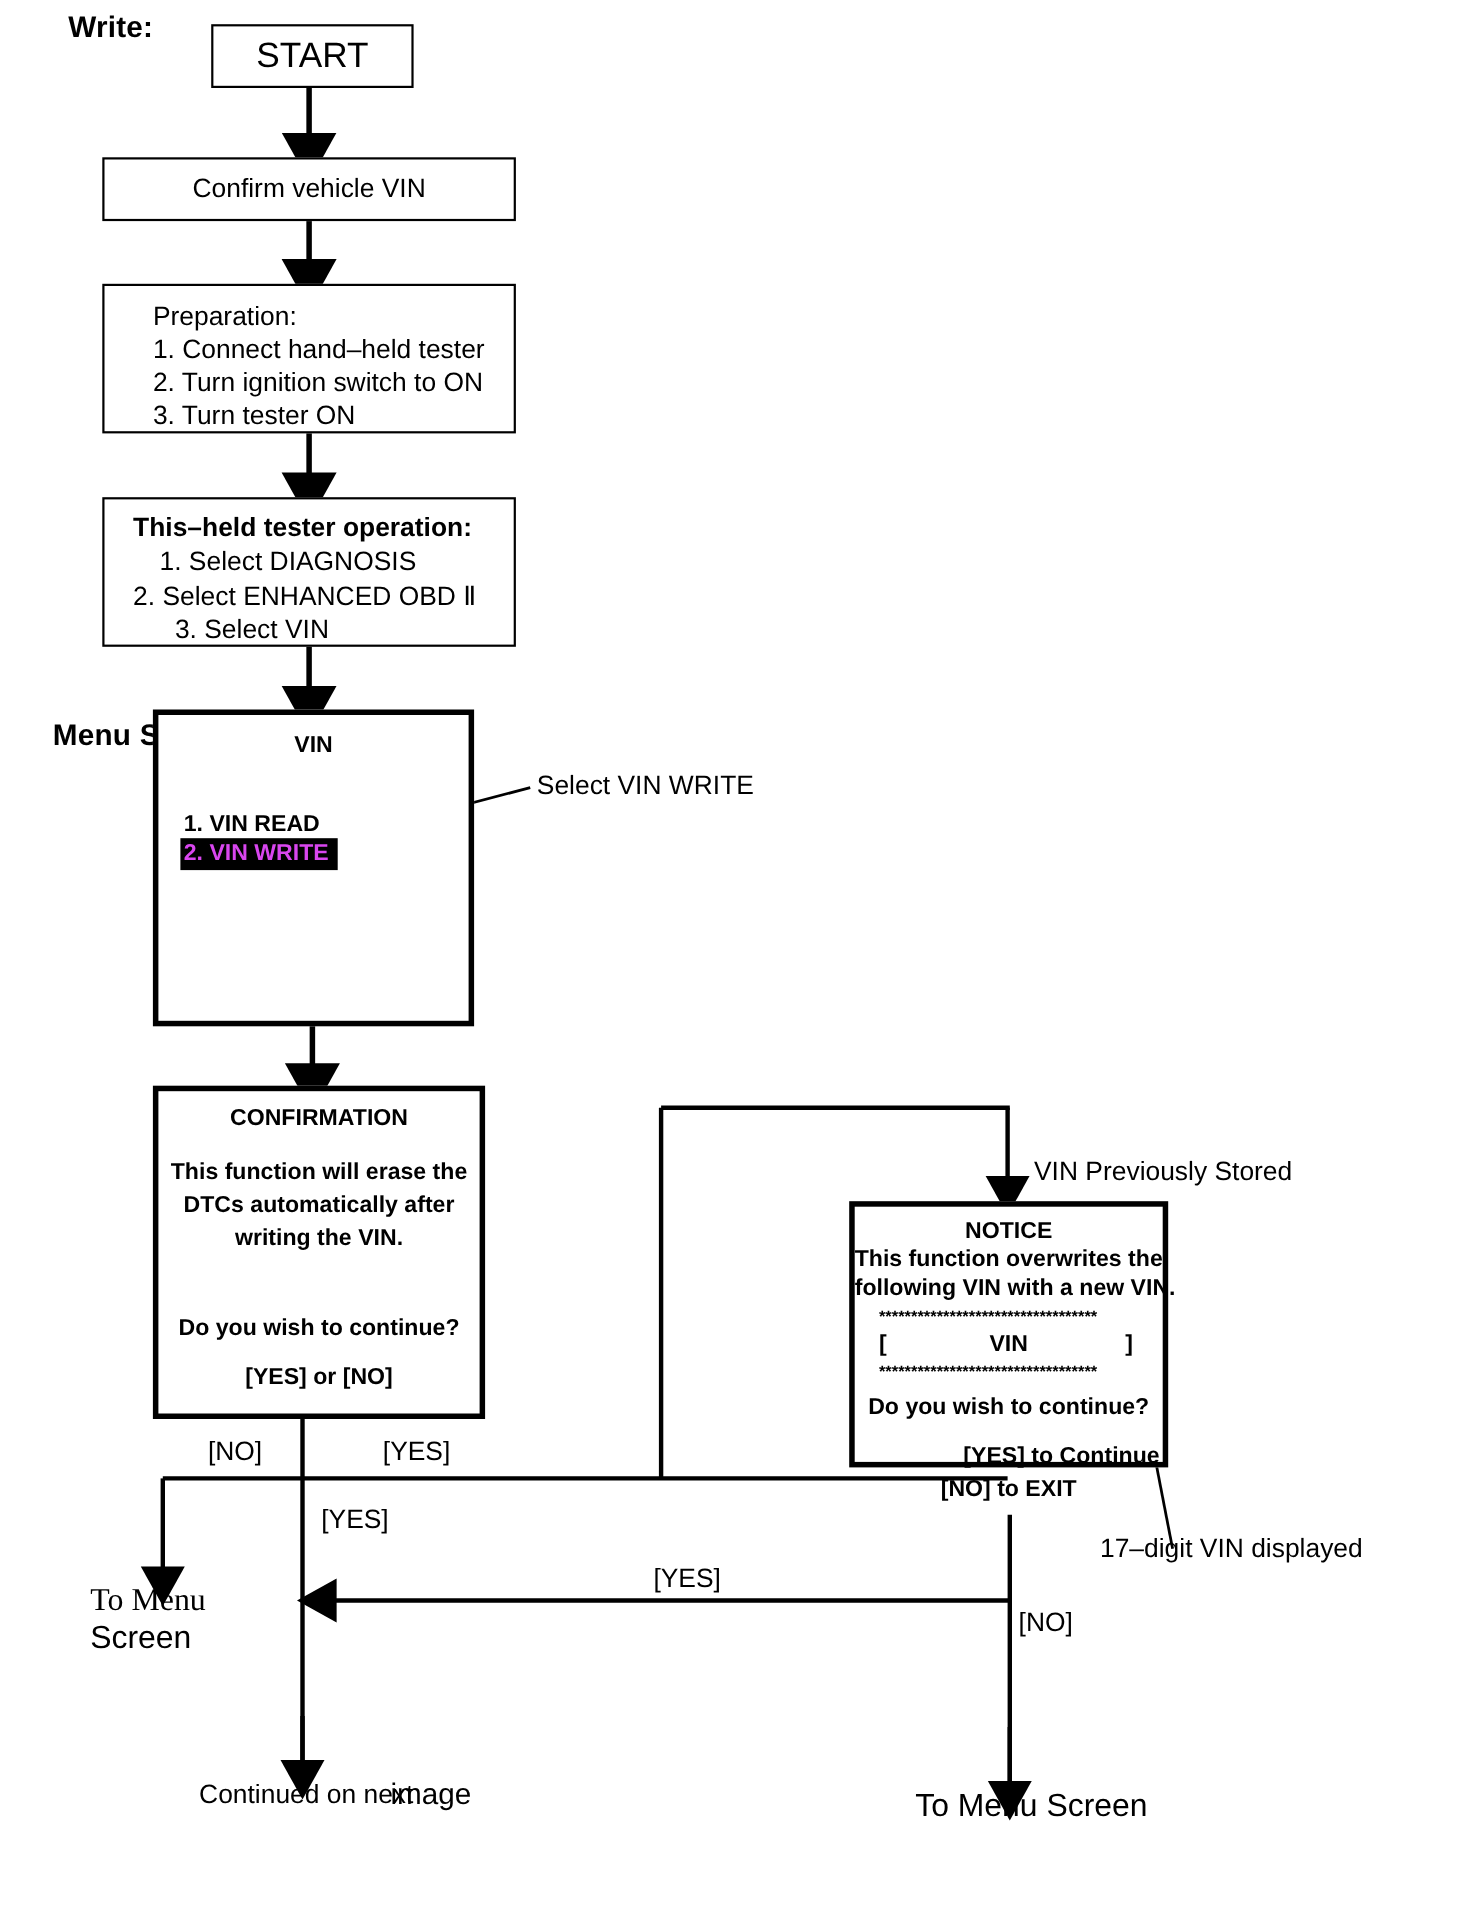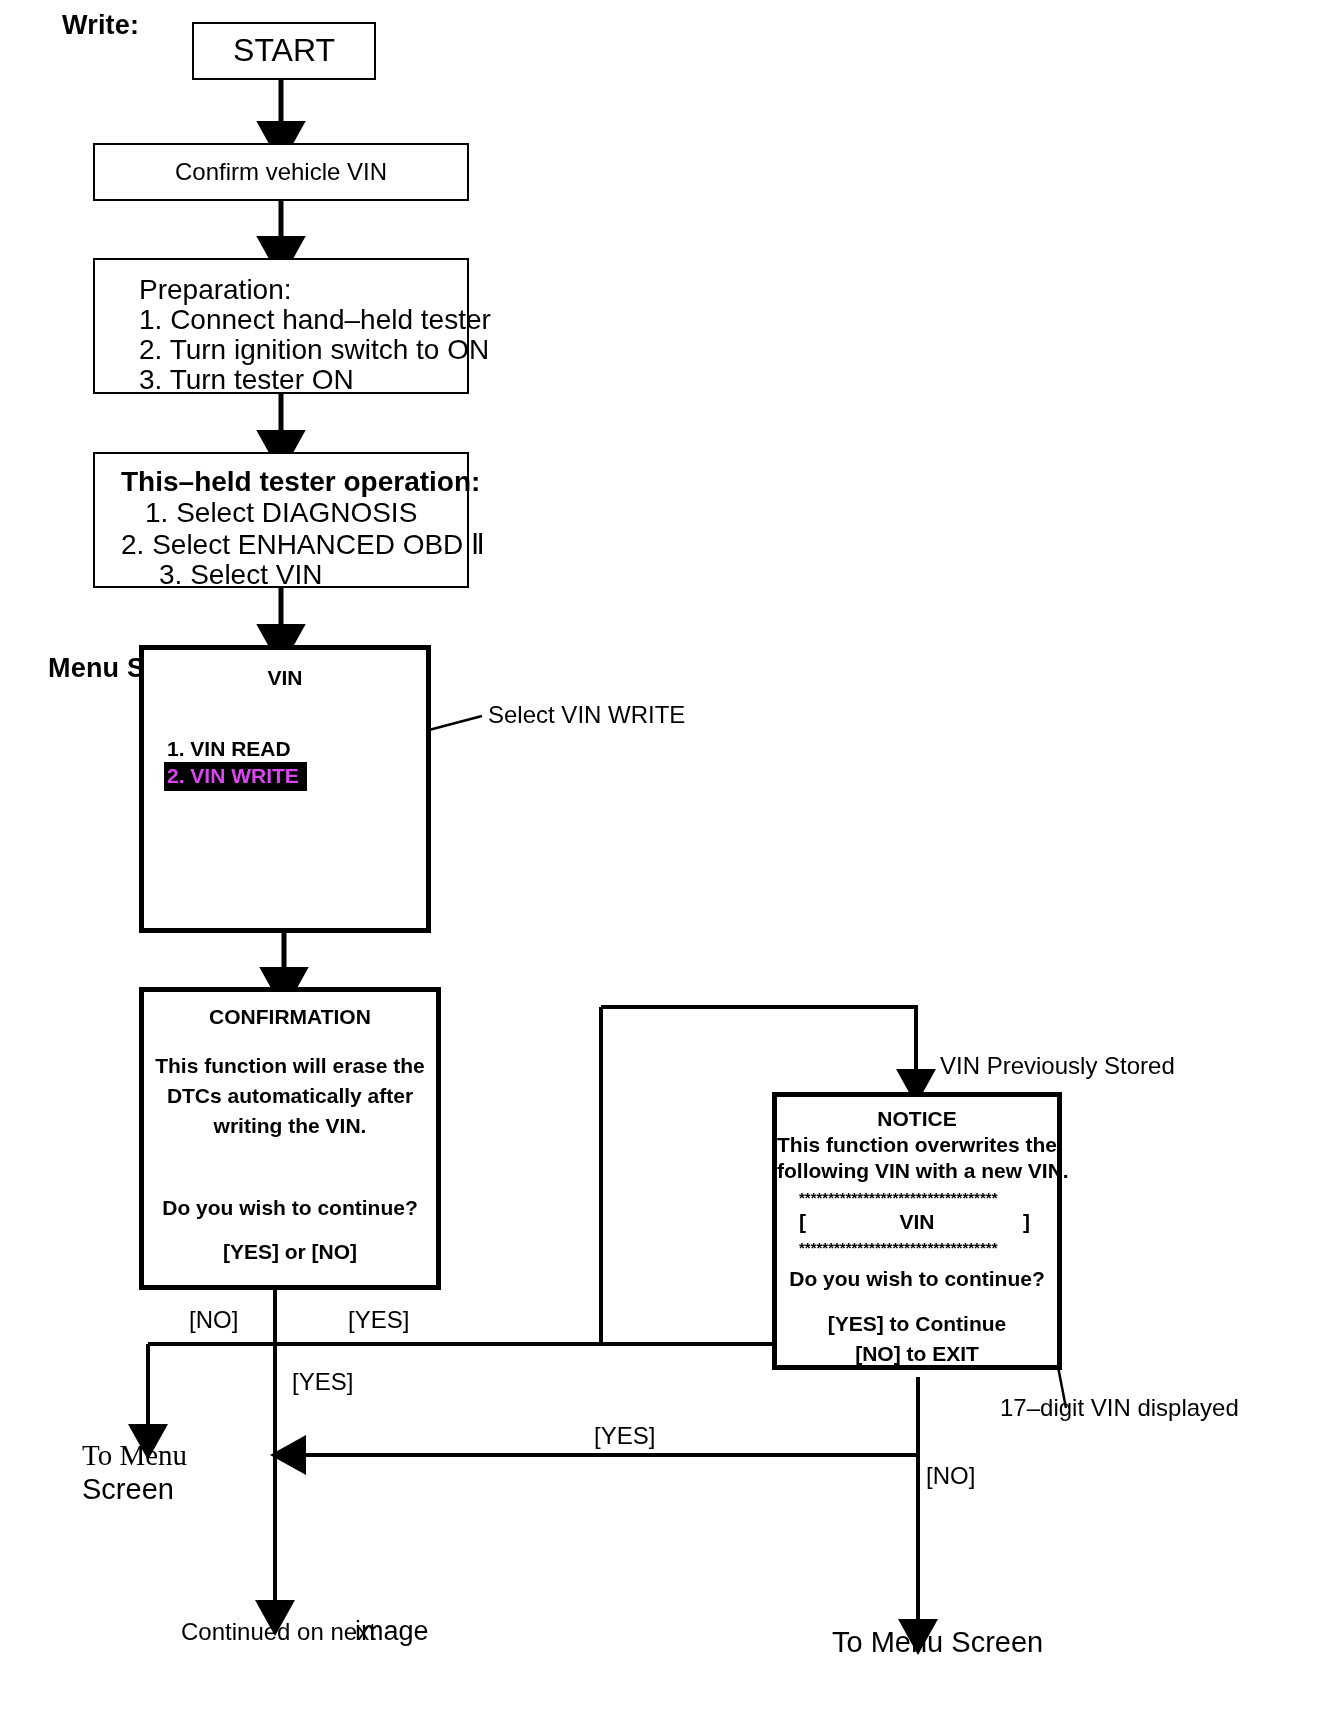--- a/index.html
+++ b/index.html
@@ -11,21 +11,21 @@
   .box.thick{border-width:5px;}
   .ttl{font-weight:bold;font-size:27px;letter-spacing:0.2px;}
   .lbl{font-size:23px;white-space:pre;}
   .screen-title{font-size:21px;font-weight:bold;text-align:center;}
   .screen-line{font-size:21px;font-weight:bold;text-align:center;white-space:pre;}
   .menuitem{font-size:21px;font-weight:bold;white-space:pre;}
   .menuitem.sel{background:#000;color:#d946ef;}
   .stars{font-size:15px;font-weight:bold;letter-spacing:0px;white-space:pre;
          font-family:"Liberation Sans","DejaVu Sans",sans-serif;}
   svg{position:absolute;left:0;top:0;pointer-events:none;}
-  .bodytxt{font-size:28px;white-space:pre;text-align:right;}
+  .bodytxt{font-size:24px;white-space:pre;text-align:right;}
   .bodytxt-big{font-size:29px;white-space:pre;}
 </style>
 </head>
 <body>
 
 <div id="stage">
 
   <svg width="1344" height="1736">
     <defs>
       <marker id="ah" markerWidth="16" markerHeight="16" refX="1.5" refY="5" orient="auto" markerUnits="strokeWidth">
@@ -106,31 +106,31 @@
     <div class="abs screen-title" style="left:0;top:13px;width:100%;">CONFIRMATION</div>
     <div class="abs screen-line" style="left:0;top:62px;width:100%;">This function will erase the</div>
     <div class="abs screen-line" style="left:0;top:92px;width:100%;">DTCs automatically after</div>
     <div class="abs screen-line" style="left:0;top:122px;width:100%;">writing the VIN.</div>
     <div class="abs screen-line" style="left:0;top:204px;width:100%;">Do you wish to continue?</div>
     <div class="abs screen-line" style="left:0;top:248px;width:100%;">[YES] or [NO]</div>
   </div>
 
   <div class="abs lbl" style="left:940px;top:1052px;font-size:24px;">VIN Previously Stored</div>
 
-  <div class="box thick" style="left:772px;top:1092px;width:290px;height:278px;">
+  <div class="box thick" style="left:772px;top:1092px;width:290px;height:242px;">
     <div class="abs screen-title" style="left:0;top:10px;width:100%;">NOTICE</div>
     <div class="abs screen-line" style="left:0;top:36px;width:100%;">This function overwrites the</div>
     <div class="abs screen-line" style="left:0;top:62px;width:100%;">following VIN with a new VIN.</div>
     <div class="abs stars" style="left:22px;top:92px;">**********************************</div>
     <div class="abs screen-line" style="left:22px;top:113px;text-align:left;">[</div>
     <div class="abs screen-line" style="left:0;top:113px;width:100%;">VIN</div>
     <div class="abs screen-line" style="left:246px;top:113px;text-align:left;">]</div>
     <div class="abs stars" style="left:22px;top:142px;">**********************************</div>
     <div class="abs screen-line" style="left:0;top:170px;width:100%;">Do you wish to continue?</div>
-    <div class="abs screen-line" style="left:0;top:215px;width:100%;">[YES] to Continue</div>
+    <div class="abs screen-line" style="left:0;top:215px;width:100%;padding-left:48px;">[YES] to Continue</div>
     <div class="abs screen-line" style="left:0;top:245px;width:100%;">[NO] to EXIT</div>
   </div>
 
   <div class="abs lbl" style="left:1000px;top:1394px;font-size:24px;">17–digit VIN displayed</div>
 
   <div class="abs lbl" style="left:189px;top:1306px;font-size:24px;">[NO]</div>
   <div class="abs lbl" style="left:348px;top:1306px;font-size:24px;">[YES]</div>
   <div class="abs lbl" style="left:292px;top:1368px;font-size:24px;">[YES]</div>
   <div class="abs lbl" style="left:594px;top:1422px;font-size:24px;">[YES]</div>
   <div class="abs lbl" style="left:926px;top:1462px;font-size:24px;">[NO]</div>

